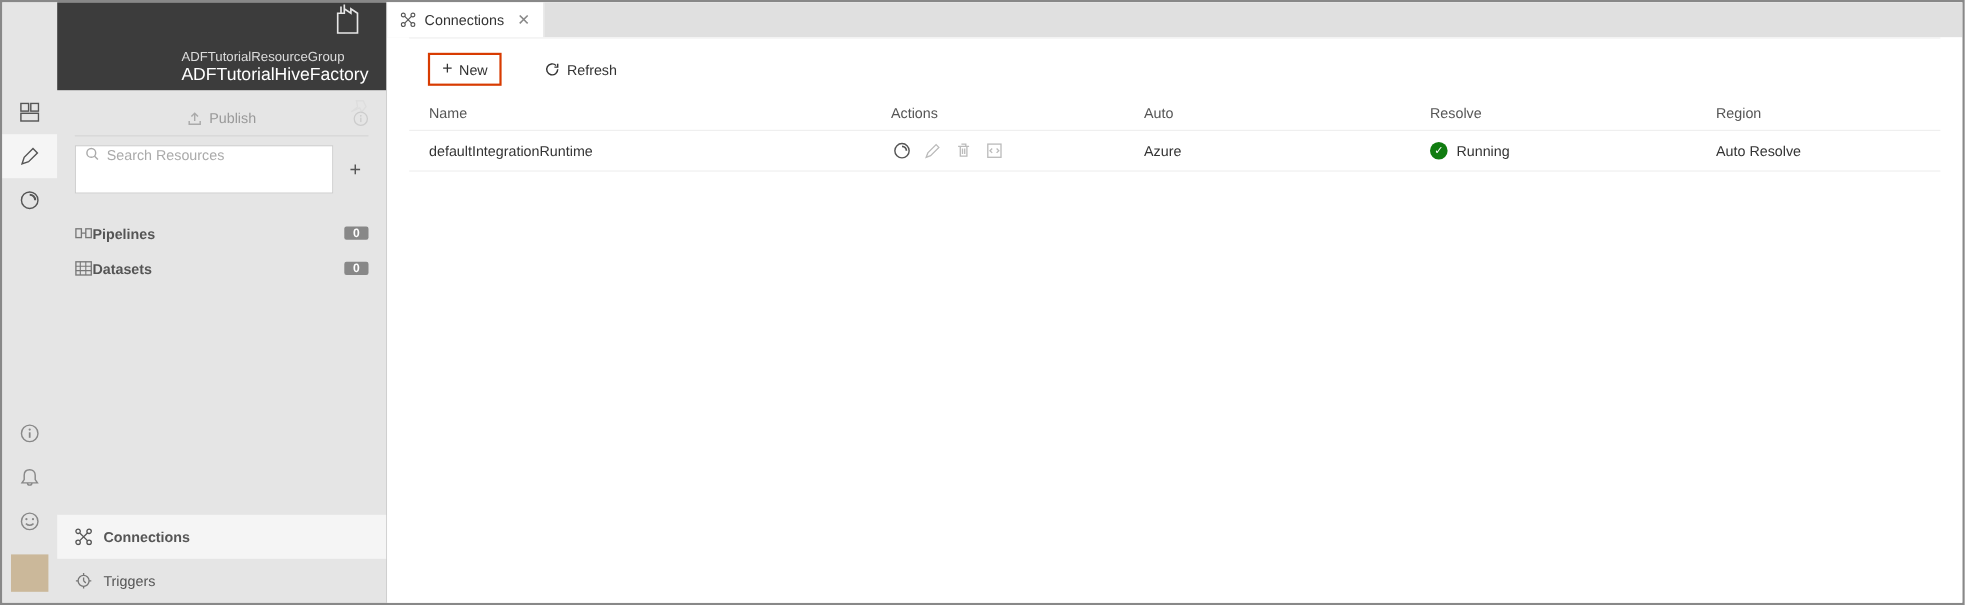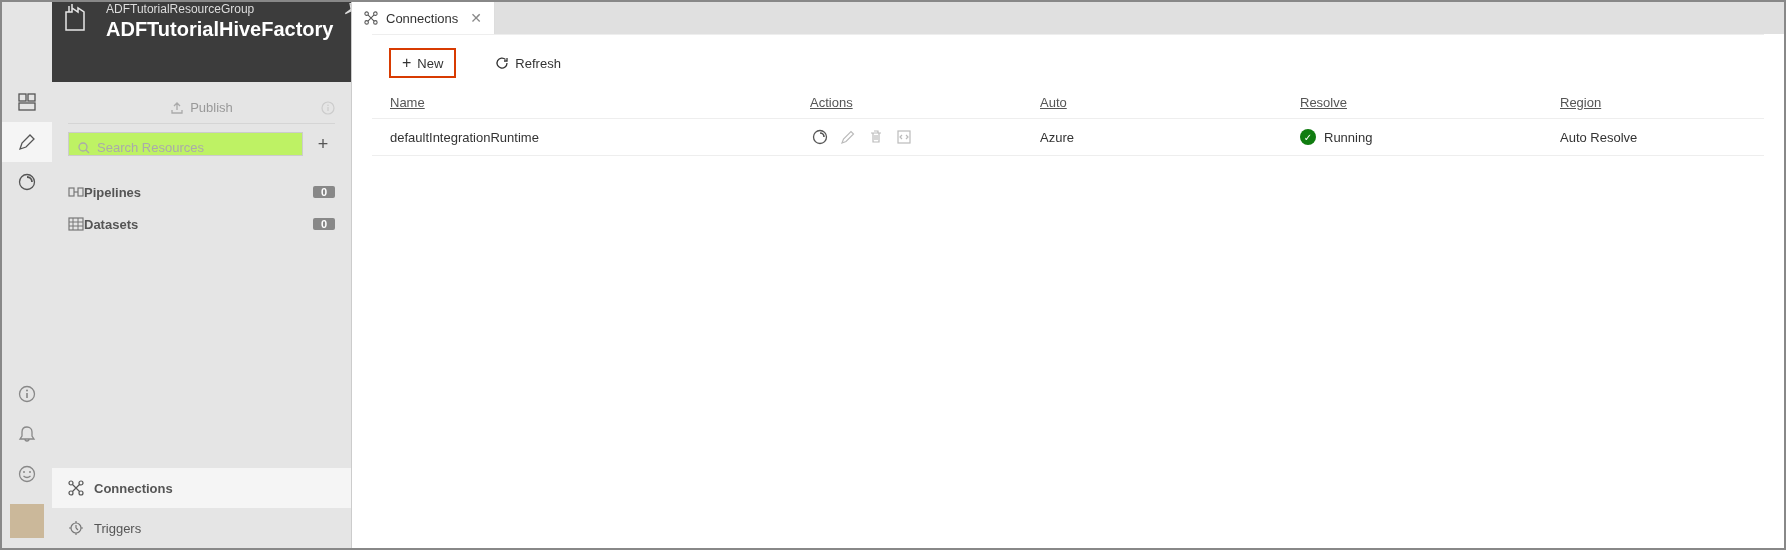--- a/index.html
+++ b/index.html
@@ -10,36 +10,36 @@
     
     .rail { width: 50px; background: #e5e5e5; display: flex; flex-direction: column; align-items: center; }
     .rail-skip { height: 80px; }
     .rail-item { width: 50px; height: 40px; display: flex; align-items: center; justify-content: center; color: #555; cursor: pointer; }
     .rail-item.active { background: #f5f5f5; }
     .rail-spacer { flex: 1; }
     .rail-avatar { width: 34px; height: 34px; background: #cbb89a; margin: 10px auto; }
 
     
     .left { width: 300px; background: #e5e5e5; display: flex; flex-direction: column; border-right: 1px solid #ccc; }
-    .header-dark { background: #3c3c3c; color: #fff; height: 80px; display: flex; align-items: flex-start; padding: 0 16px 0 12px; gap: 12px; }
+    .header-dark { background: #3c3c3c; color: #fff; height: 80px; display: flex; align-items: flex-end; padding: 0 16px 0 12px; gap: 12px; flex-direction: column; }
     .factory-icon { color: #e6e6e6; flex-shrink: 0; }
     .header-text { flex: 1; }
     .header-rg { font-size: 12px; color: #ddd; }
-    .header-name { font-size: 20px; font-weight: 700; color: #fff; margin-top: 2px; }
+    .header-name { font-size: 16px; font-weight: 400; color: #fff; margin-top: 2px; }
     .pin-icon { color: #ddd; cursor: pointer; }
 
     .section { padding: 10px 16px; }
     .section-title-row { display: flex; align-items: center; color: #555; font-weight: 600; }
     .section-title-row .arrow { margin-left: 4px; font-size: 10px; }
     .section-title-row .info { margin-left: auto; color: #aaa; }
     .publish-row { display: flex; align-items: center; justify-content: center; color: #999; padding: 8px 0; gap: 6px; border-bottom: 1px solid #d5d5d5; margin-bottom: 8px; position: relative; }
     .publish-info { position: absolute; right: 0; color: #bbb; }
 
     .search-row { display: flex; align-items: center; gap: 8px; }
-    .search-box { flex: 1; display: flex; align-items: flex-end; background: #bef264; border: 1px solid #ccc; height: 24px; padding: 0 8px; gap: 6px; }
+    .search-box { flex: 1; display: flex; align-items: flex-start; background: #ffffff; border: 1px solid #ccc; height: 44px; padding: 0 8px; gap: 6px; }
     .search-box input { border: none; outline: none; flex: 1; font-size: 13px; color: #333; background: transparent; }
     .search-box input::placeholder { color: #aaa; }
     .add-btn { width: 24px; height: 24px; display: flex; align-items: center; justify-content: center; color: #555; font-size: 18px; cursor: pointer; }
 
     .tree { padding: 10px 16px; }
     .tree-item { display: flex; align-items: center; padding: 8px 0; color: #555; font-weight: 600; cursor: pointer; }
     .tree-item .badge { margin-left: auto; background: #888; color: #fff; font-size: 11px; padding: 0 8px; border-radius: 2px; min-width: 20px; text-align: center; }
 
     .left-spacer { flex: 1; }
     .bottom-nav { }
@@ -58,21 +58,21 @@
     .sub-tab.active { color: #333; border-bottom-color: #7a5ccc; }
     .highlight-red { outline: 2px solid #d83b01; outline-offset: -1px; }
     .hr { border-bottom: 1px solid #eee; }
 
     .toolbar { display: flex; align-items: center; gap: 28px; padding: 14px 18px 10px; }
     .tb-btn { display: inline-flex; align-items: center; gap: 6px; color: #333; font-size: 13px; padding: 5px 12px; cursor: pointer; }
     .tb-btn .plus { font-size: 16px; font-weight: 300; }
 
     .table { width: 100%; }
     .thead, .trow { display: grid; grid-template-columns: 420px 230px 260px 260px 1fr; align-items: center; padding: 8px 18px; }
-    .thead { color: #555; font-size: 13px; border-bottom: 1px solid #eee; text-decoration: underline; }
+    .thead { color: #555; font-size: 13px; border-bottom: 1px solid #eee; }
     .trow { color: #333; border-bottom: 1px solid #eee; }
     .actions-cell { display: flex; gap: 8px; }
     .act-ico { width: 20px; height: 20px; display: flex; align-items: center; justify-content: center; color: #999; cursor: pointer; }
     .act-ico.enabled { color: #555; }
     .status-cell { display: flex; align-items: center; gap: 8px; }
     .status-dot { width: 16px; height: 16px; border-radius: 50%; background: #107c10; display: flex; align-items: center; justify-content: center; color: #fff; font-size: 10px; }
 
     svg { display: block; }
   </style>
 </head>

